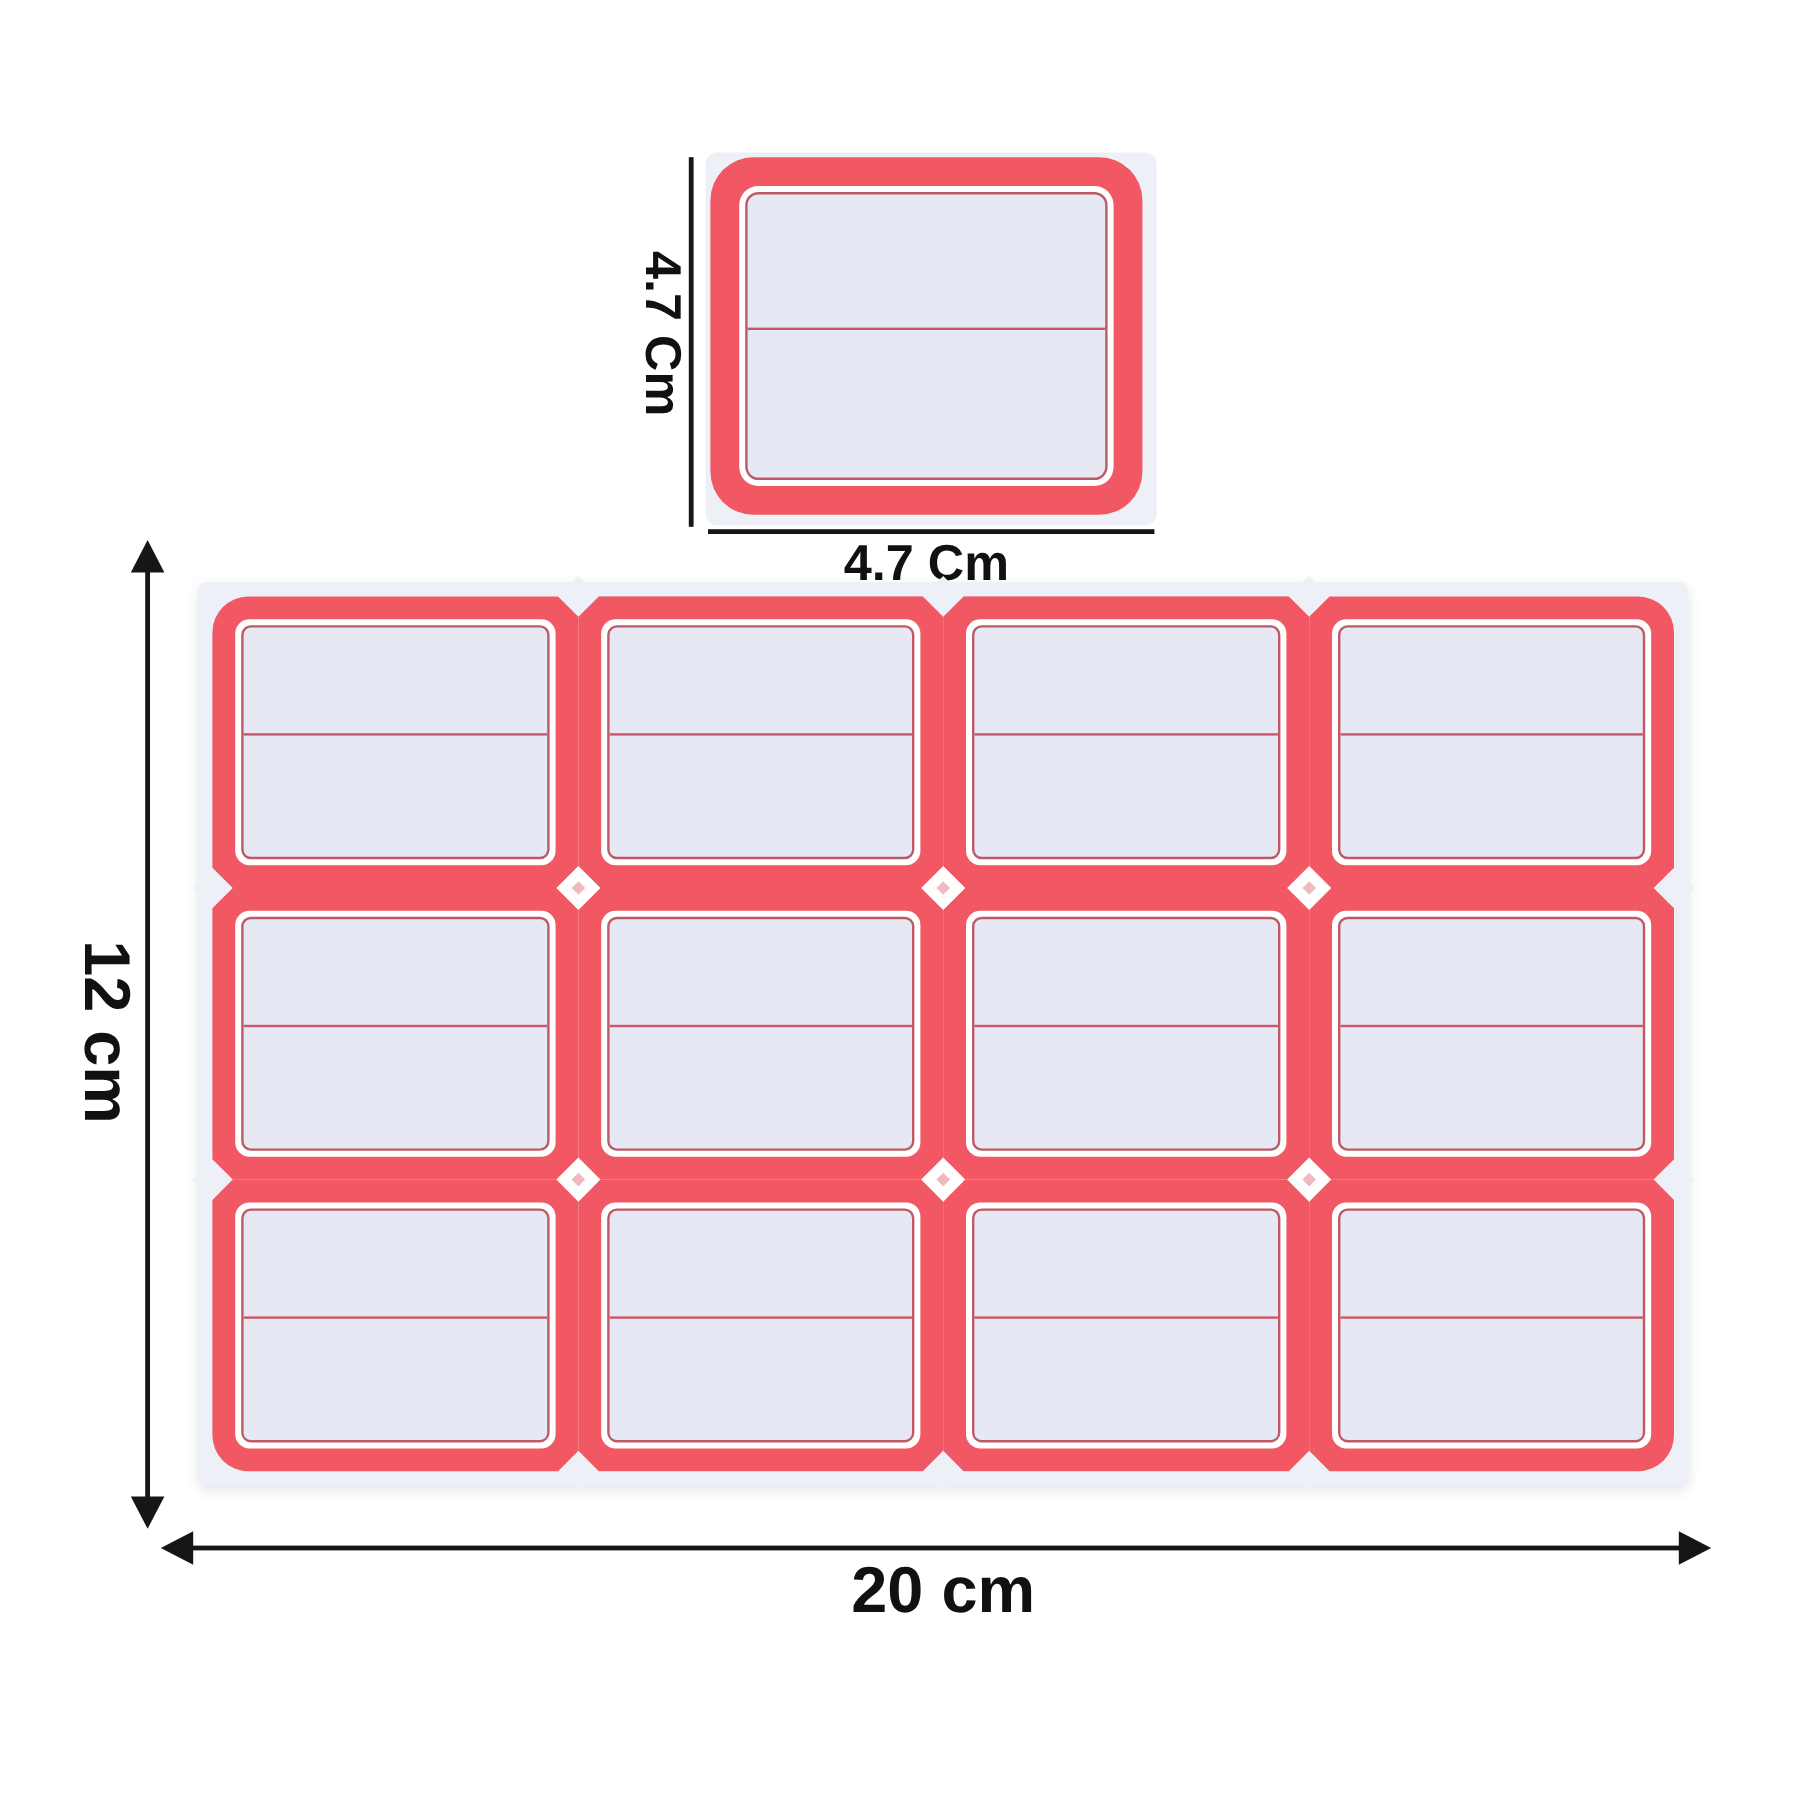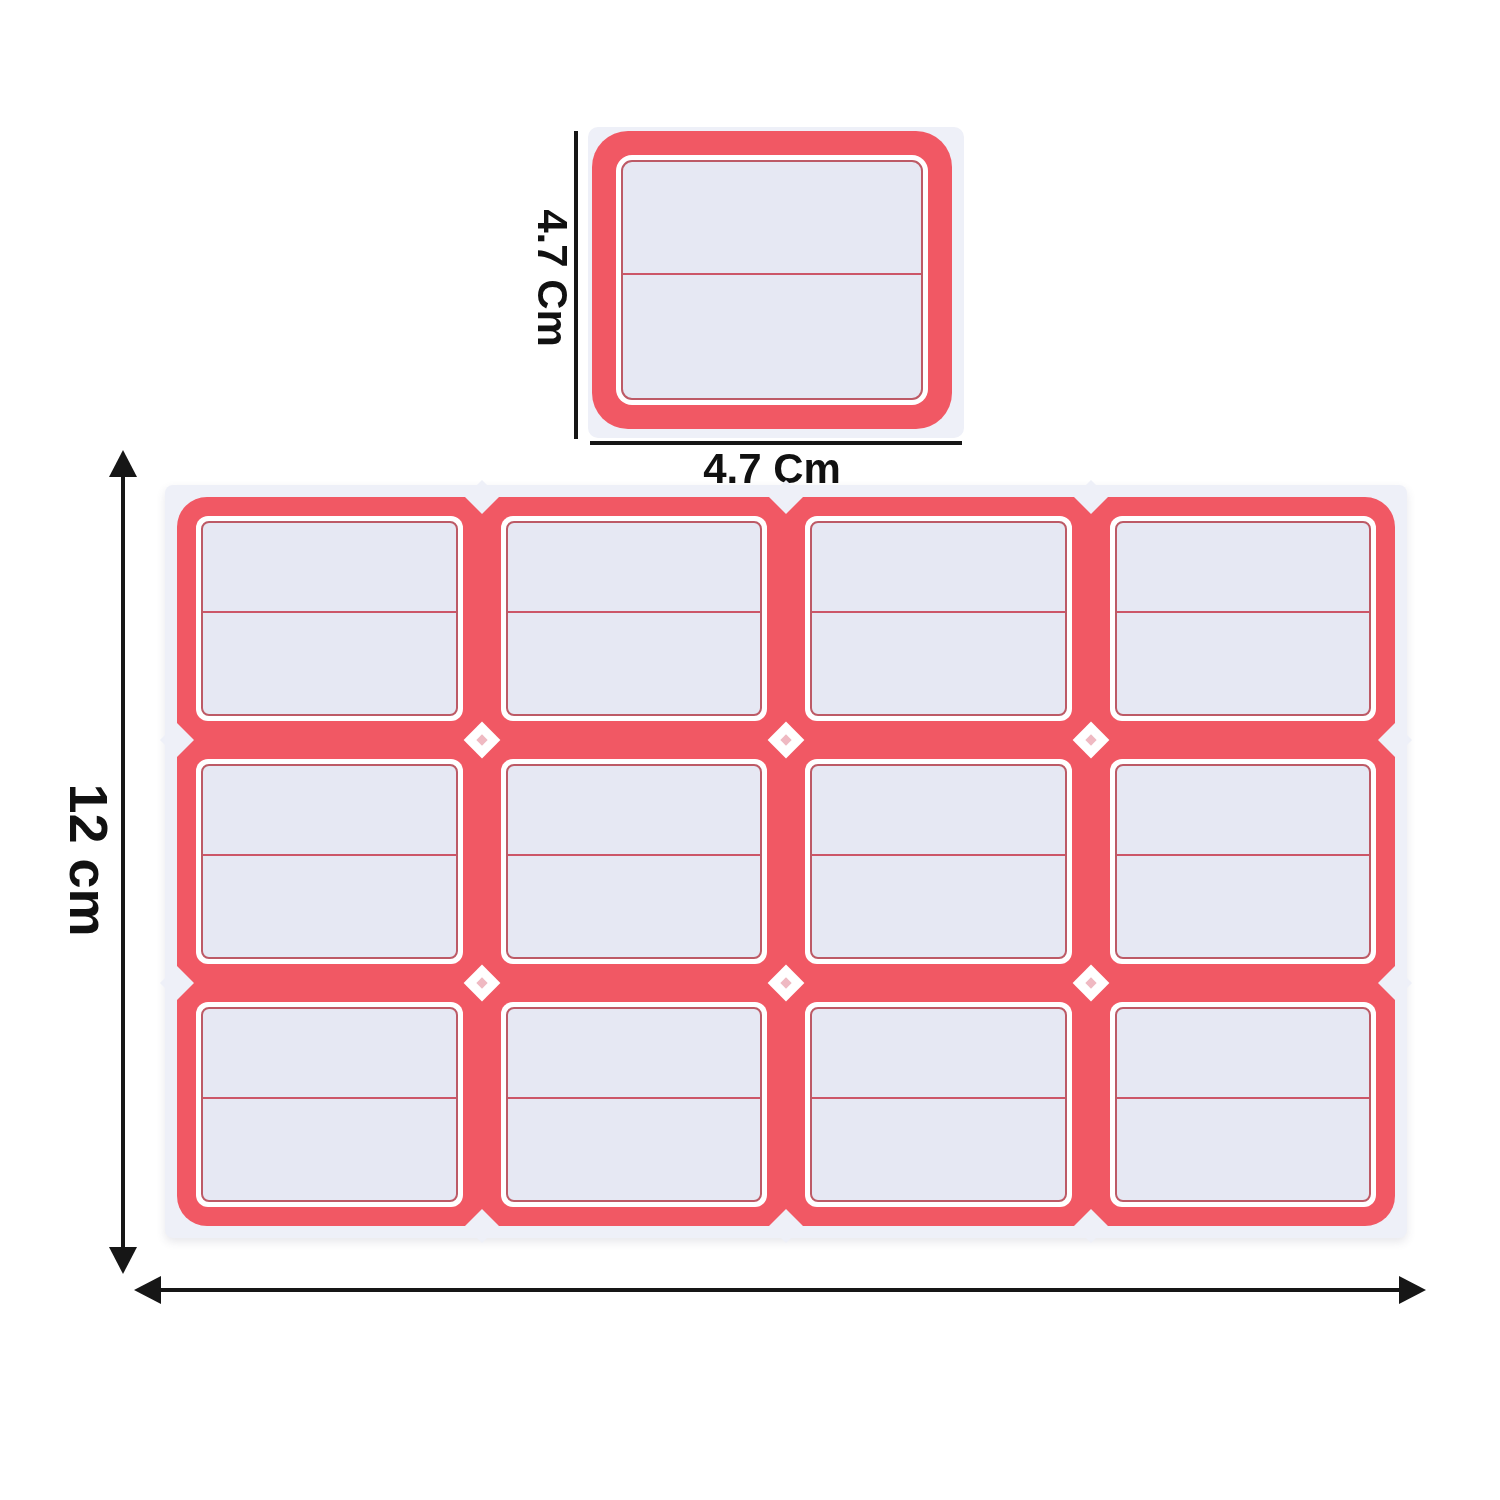--- a/index.html
+++ b/index.html
@@ -179,14 +179,15 @@
   </div>
 
   <span class="tri up" style="left:109px;top:450px;"></span>
   <div class="dim-line" style="left:121px;top:474px;width:4px;height:776px;"></div>
   <span class="tri down" style="left:109px;top:1247px;"></span>
   <div class="dim-text big rot90" style="left:8px;top:832px;width:160px;height:56px;">12 cm</div>
 
   <span class="tri left" style="left:134px;top:1276px;"></span>
   <div class="dim-line" style="left:158px;top:1288px;width:1244px;height:4px;"></div>
   <span class="tri right" style="left:1399px;top:1276px;"></span>
+  <div class="dim-text big" style="left:636px;top:1298px;width:300px;height:54px;">20 cm</div>
 
 </div>
 
 </body></html>

